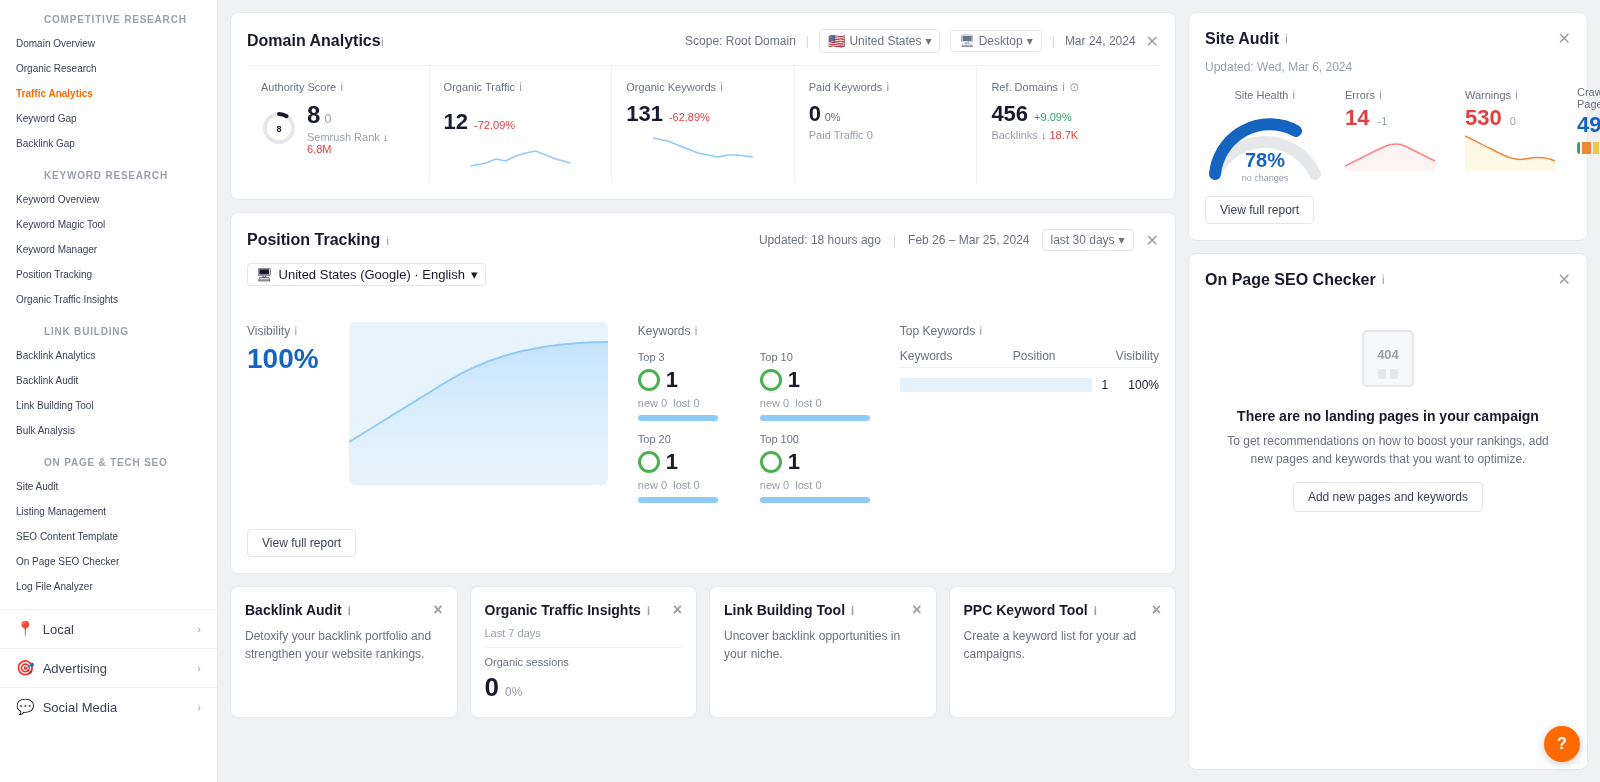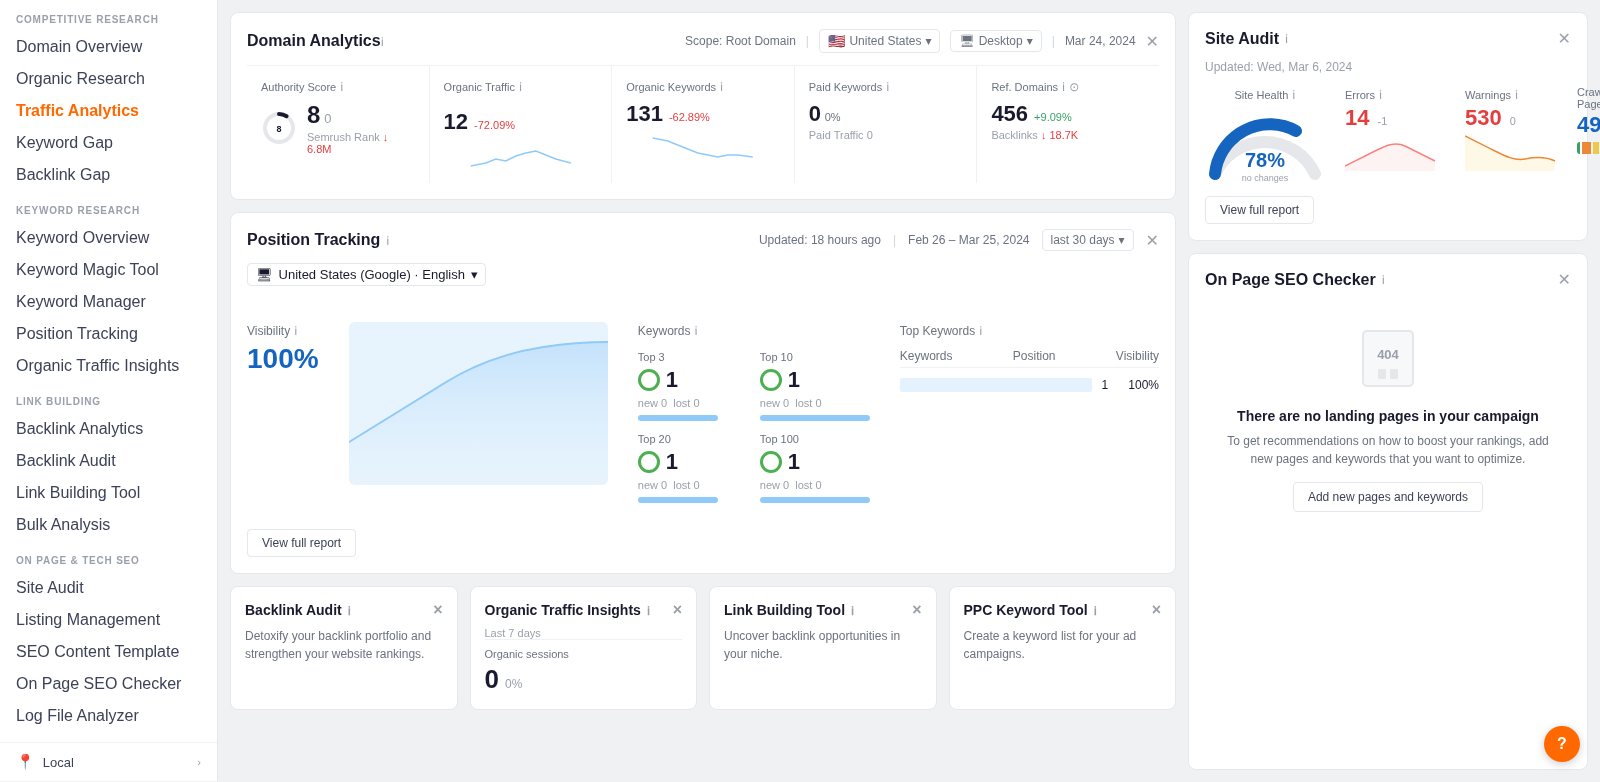--- a/index.html
+++ b/index.html
@@ -1,22 +1,22 @@
 <!DOCTYPE html>
 <html><head>
   <meta charset="utf-8">
   <style>
     * { box-sizing: border-box; margin: 0; padding: 0; }
     body { font-family: -apple-system, BlinkMacSystemFont, 'Segoe UI', Arial, sans-serif; background: #f0f1f3; font-size: 13px; color: #1a1a2e; overflow: hidden; }
     .app-container { display: flex; height: 782px; width: 1600px; }
 
     
     .sidebar { width: 218px; background: #fff; border-right: 1px solid #e5e7eb; overflow-y: auto; flex-shrink: 0; padding-bottom: 20px; }
-    .sidebar-section-label { font-size: 10px; font-weight: 700; color: #9aa0ab; text-transform: uppercase; letter-spacing: 0.8px; padding: 14px 16px 6px; }
-    .sidebar-item { padding: 7px 16px; cursor: pointer; color: #3c4257; font-size: 16px; display: flex; align-items: center; gap: 8px; }
+    .sidebar-section-label { font-size: 10px; font-weight: 700; color: #9aa0ab; text-transform: uppercase; letter-spacing: 0.8px; padding: 14px 16px 6px; margin-left: 28px; }
+    .sidebar-item { padding: 7px 16px; cursor: pointer; color: #3c4257; font-size: 10px; display: flex; align-items: center; gap: 8px; }
     .sidebar-item.active { color: #ff6900; font-weight: 600; }
     .sidebar-item-with-arrow { display: flex; align-items: center; justify-content: space-between; padding: 10px 16px; cursor: pointer; color: #3c4257; font-size: 13px; border-top: 1px solid #f0f1f3; }
     .arrow-right { font-size: 11px; color: #9aa0ab; }
 
     
     .main-content { flex: 1; overflow-y: auto; padding: 12px; display: flex; gap: 12px; }
     .center-col { flex: 1; display: flex; flex-direction: column; gap: 12px; }
     .right-col { width: 400px; display: flex; flex-direction: column; gap: 12px; flex-shrink: 0; }
 
     
@@ -462,21 +462,21 @@
         </div>
 
         <div class="bottom-card">
           <div class="bottom-card-title">
             <div class="bottom-card-title-left">
               <span>Organic Traffic Insights</span>
               <span class="info-icon">ℹ</span>
             </div>
             <span class="card-close">×</span>
           </div>
-          <div style="font-size:11px;color:#9aa0ab;border-bottom:1px solid #f0f1f3;padding-bottom:0;margin-bottom:8px;">Last 7 days</div>
+          <div style="font-size:11px;color:#9aa0ab;border-bottom:1px solid #f0f1f3;padding-bottom:8px;margin-bottom:8px;">Last 7 days</div>
           <div style="font-size:11px;color:#6b7280;">Organic sessions</div>
           <div style="display:flex;align-items:baseline;gap:6px;margin-top:4px;">
             <span style="font-size:26px;font-weight:700;color:#1a1a2e;">0</span>
             <span style="font-size:12px;color:#9aa0ab;">0%</span>
           </div>
         </div>
 
         <div class="bottom-card">
           <div class="bottom-card-title">
             <div class="bottom-card-title-left">

